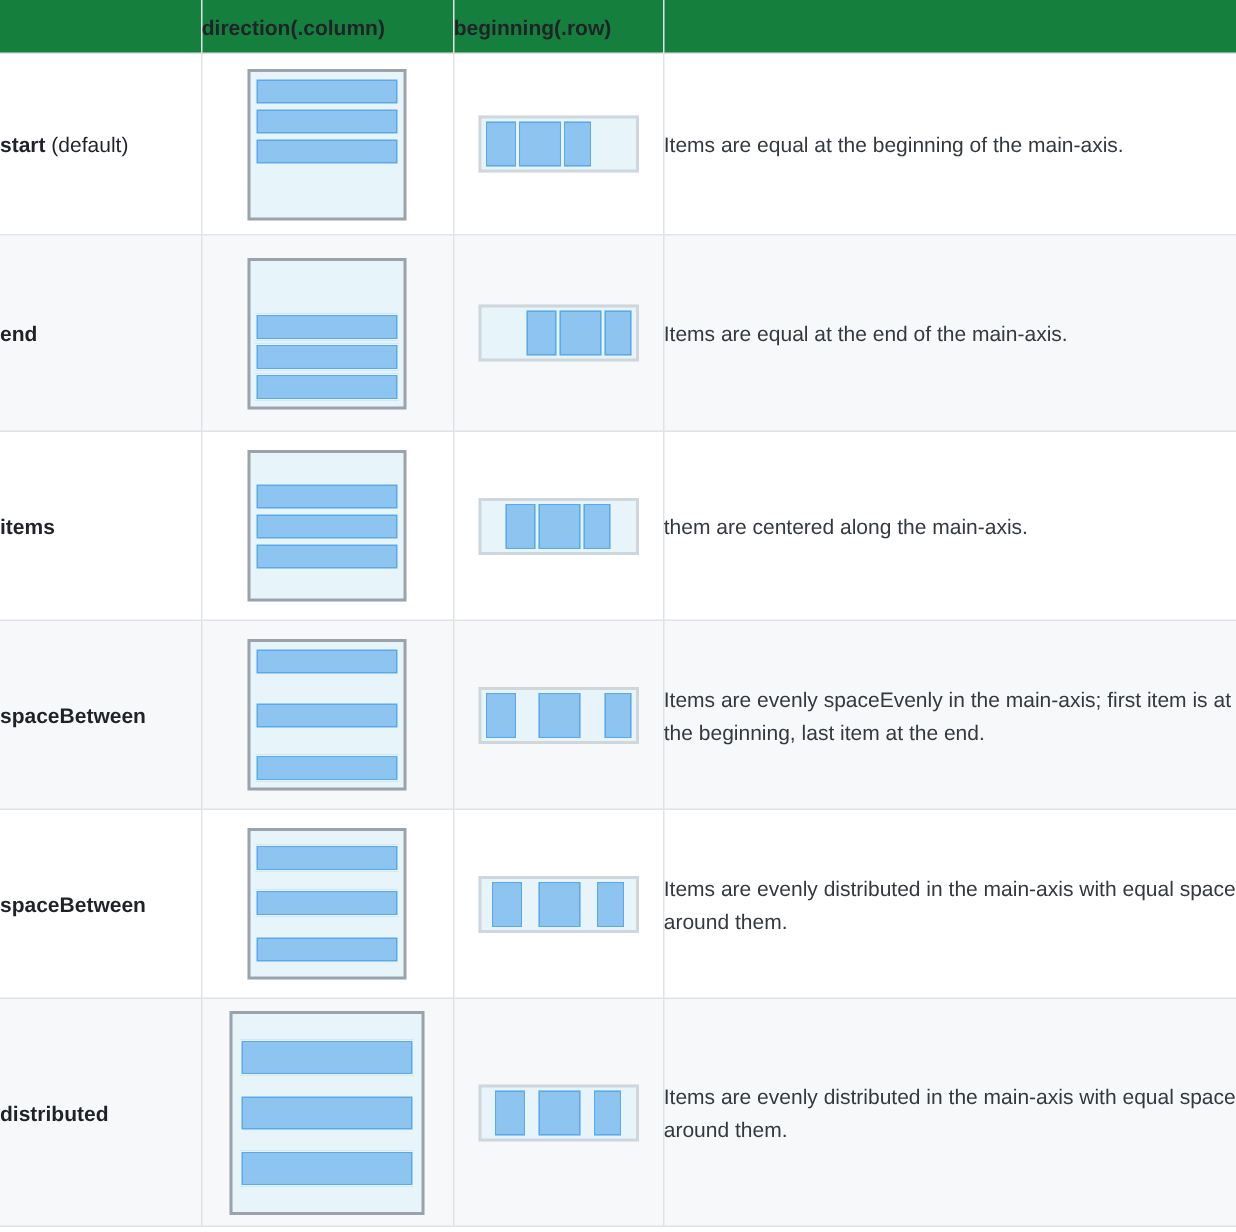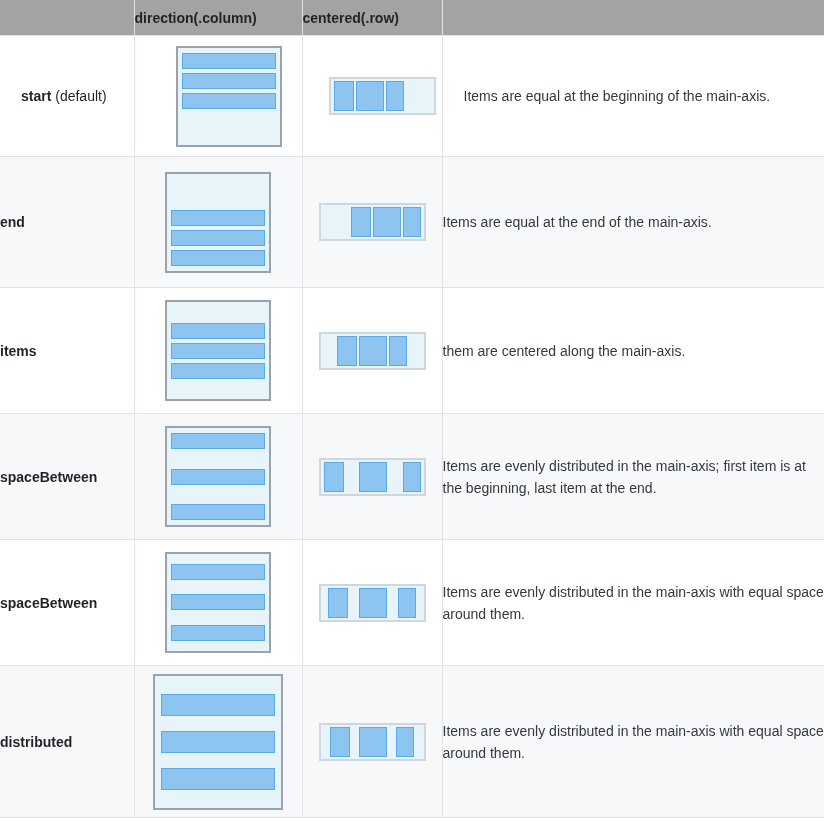--- a/index.html
+++ b/index.html
@@ -37,21 +37,21 @@
   }
   table.flex-table tr > *:last-child { border-right: none; }
 
   thead th {
     height: 35px;
     font-size: 14px;
     font-weight: bold;
     color: #1f2328;
     text-align: left;
     padding: 0 14px;
-    background: #a3a3a3;
+    background: #15803d;
     border-bottom: 1px solid #dfe3e8;
   }
   thead th.h-blank { border-bottom: 1px solid #dfe3e8; }
 
   tbody tr.alt > td { background: #f7f8fa; }
   tbody tr.plain > td { background: #ffffff; }
 
   td.label-cell {
     padding: 0 0 0 12px;
     font-size: 14px;
@@ -131,42 +131,42 @@
   .row-box > .it.w3 { width: 18px; }
 
   .row-box.jstart   { justify-content: flex-start; }
   .row-box.jend     { justify-content: flex-end; }
   .row-box.jcenter  { justify-content: center; }
   .row-box.jbetween { justify-content: space-between; }
   .row-box.jaround  { justify-content: space-around; }
   .row-box.jevenly  { justify-content: space-evenly; }
 
   
-  tr.r0 > td { height: 120px; padding-left: 21px; }
+  tr.r0 > td { height: 120px; }
   tr.r1 > td { height: 130px; }
   tr.r2 > td { height: 125px; }
   tr.r3 > td { height: 125px; }
   tr.r4 > td { height: 125px; }
   tr.r5 > td { height: 151px; }
 </style>
 </head>
 <body>
 
 <table class="flex-table">
   <colgroup>
     <col class="c-label">
       <col class="c-column">
       <col class="c-row">
       <col class="c-desc">
   </colgroup>
   <thead>
     <tr>
       <th class="h-blank"></th>
       <th>direction(.column)</th>
-      <th>centered(.row)</th>
+      <th>beginning(.row)</th>
       <th></th>
     </tr>
   </thead>
   <tbody>
 
     <tr class="plain r0">
       <td class="label-cell">
         <span class="nm">start</span><span class="sfx"> (default)</span>
       </td>
       <td class="diagram-cell">
@@ -239,21 +239,21 @@
           <div class="it"></div>
         </div>
       </td>
       <td class="diagram-cell">
         <div class="row-box jbetween">
           <div class="it w1"></div>
           <div class="it w2"></div>
           <div class="it w3"></div>
         </div>
       </td>
-      <td class="desc-cell">Items are evenly distributed in the main-axis; first item is at the beginning, last item at the end.</td>
+      <td class="desc-cell">Items are evenly spaceEvenly in the main-axis; first item is at the beginning, last item at the end.</td>
     </tr>
 
     <tr class="plain r4">
       <td class="label-cell">
         <span class="nm">spaceBetween</span><span class="sfx"></span>
       </td>
       <td class="diagram-cell">
         <div class="col-box jaround">
           <div class="it"></div>
           <div class="it"></div>

